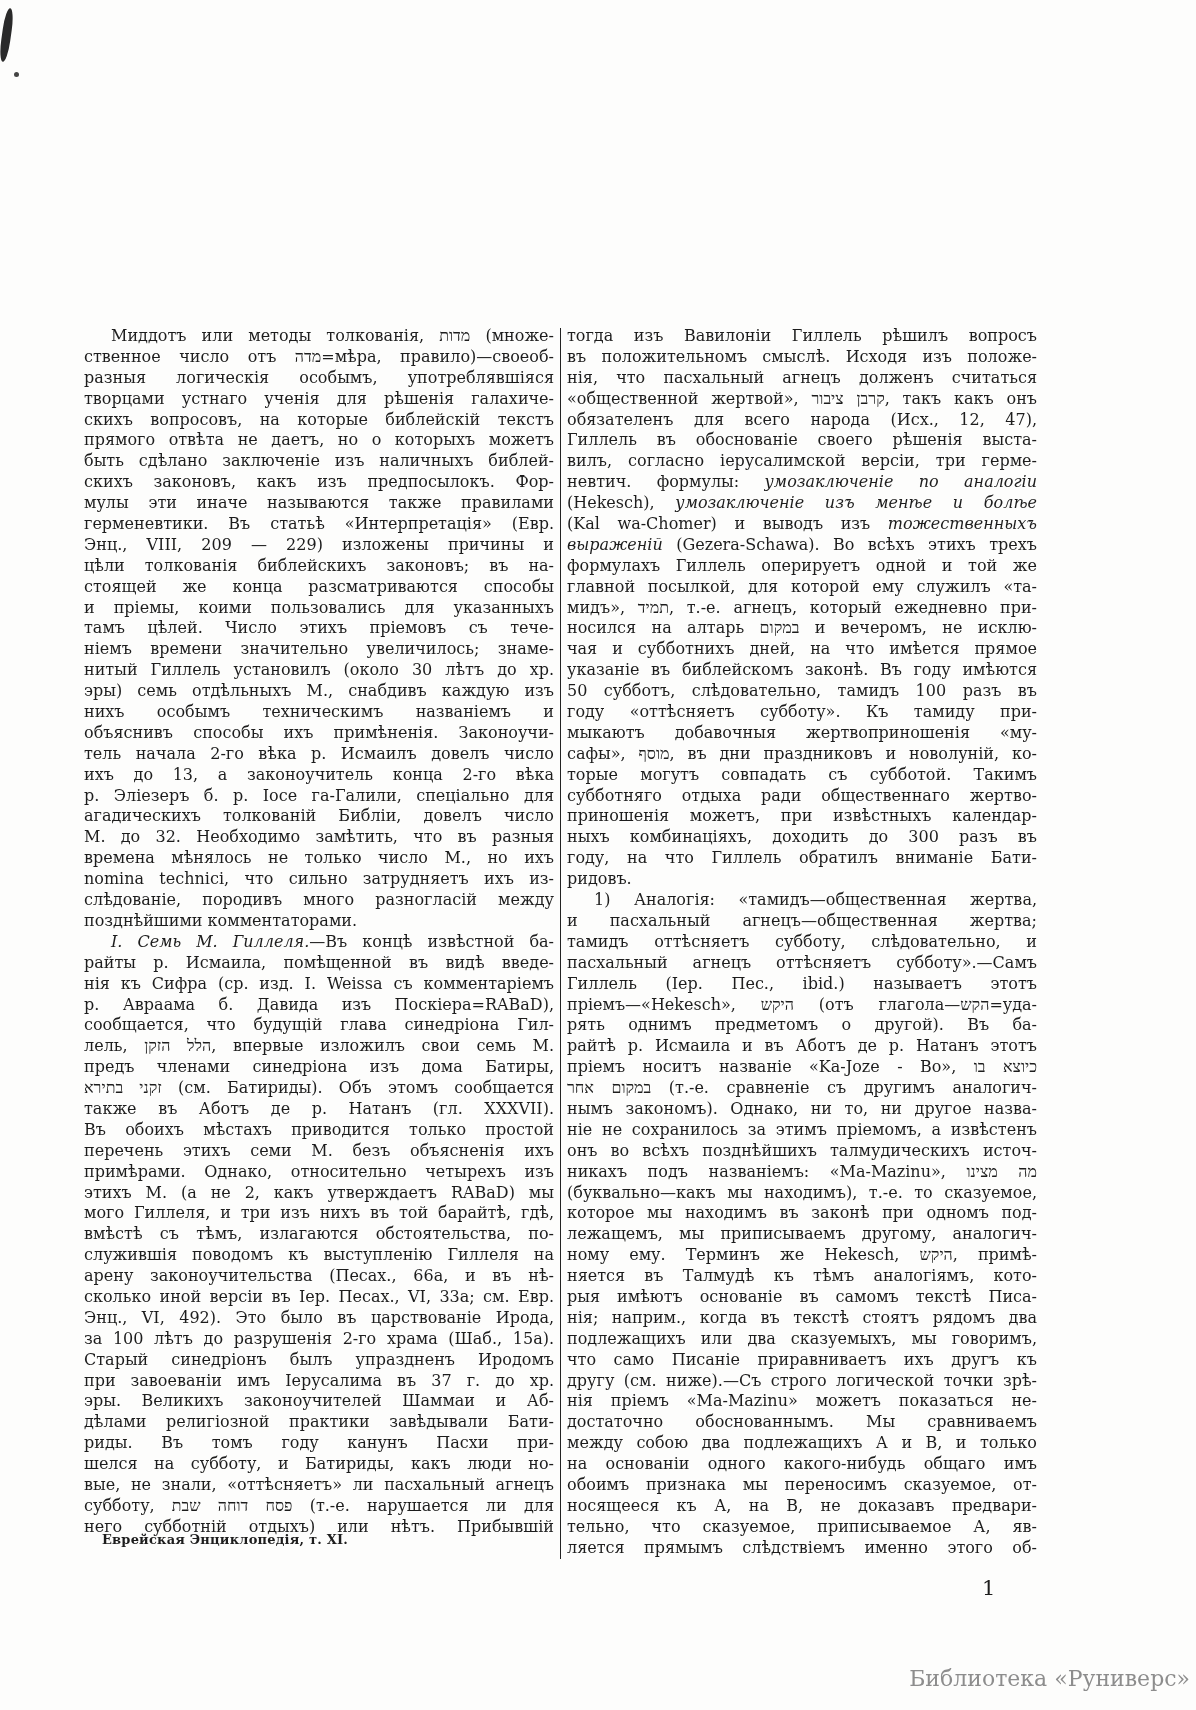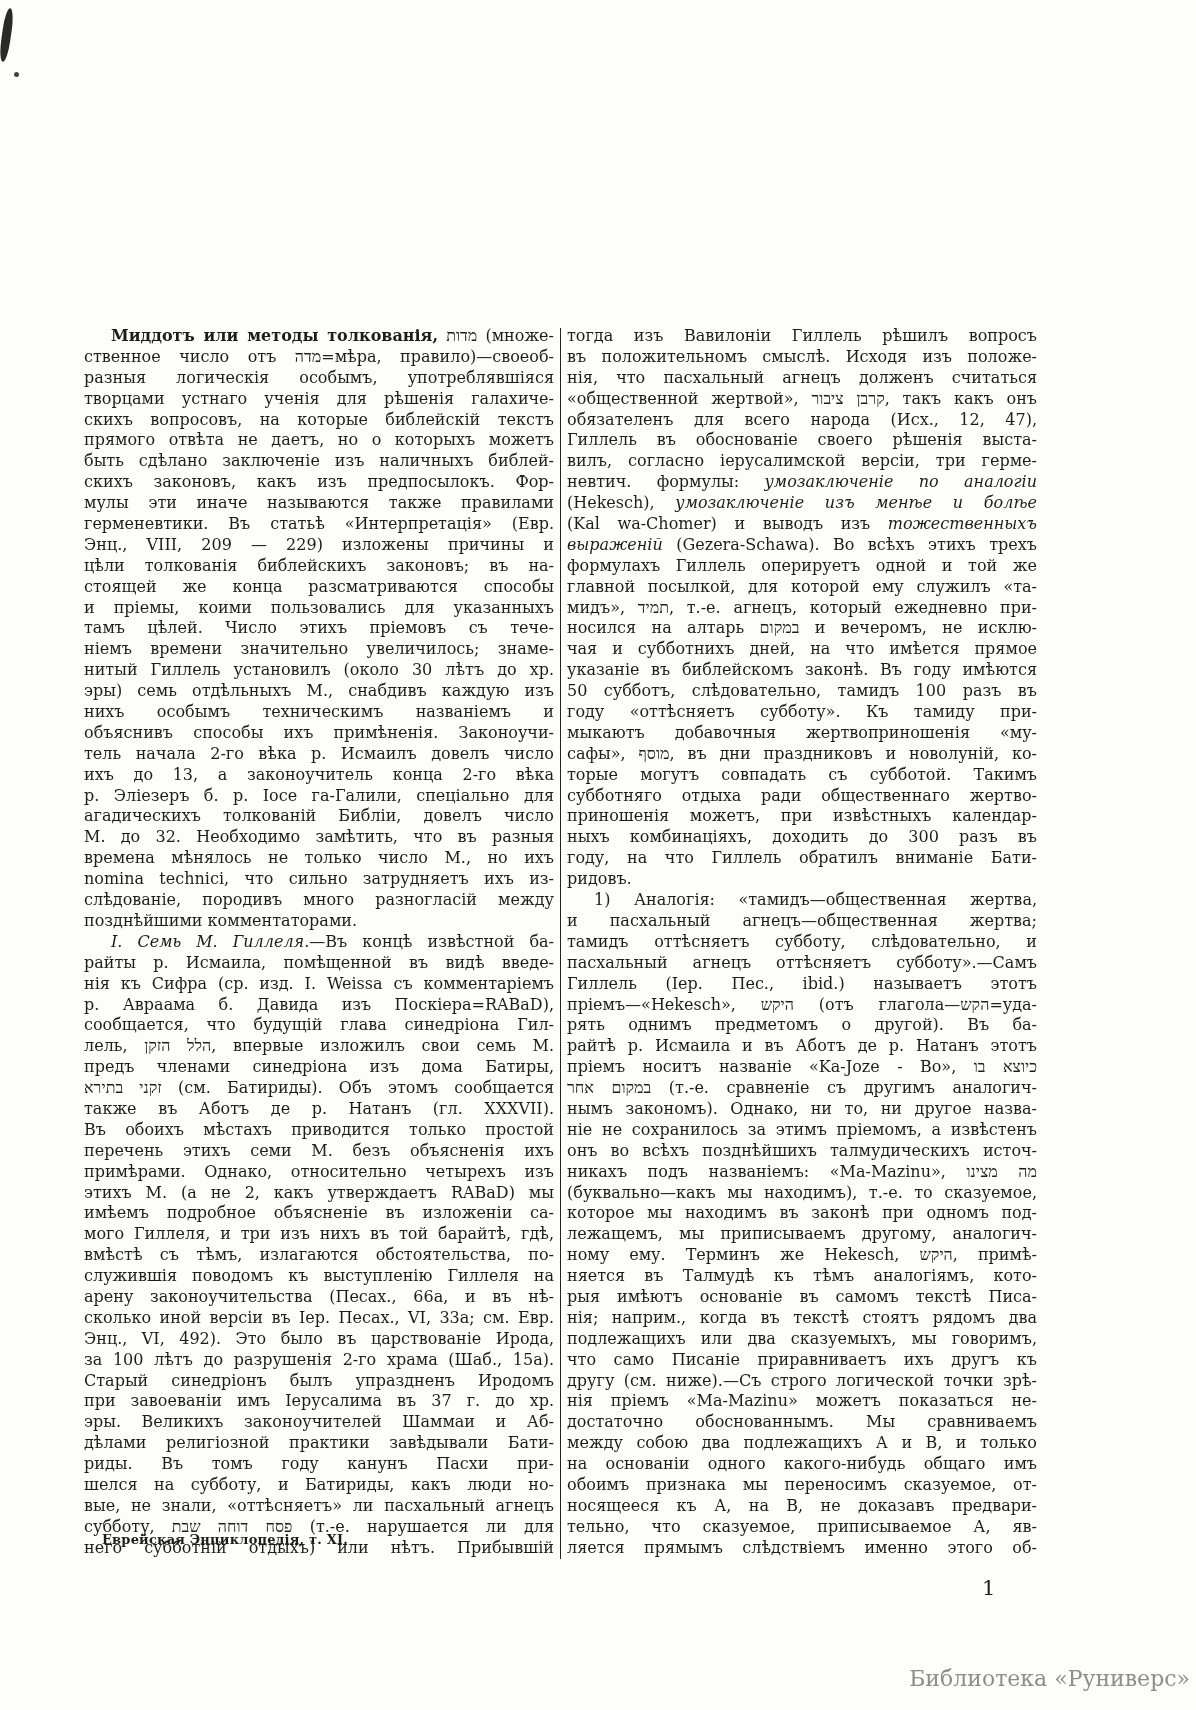--- a/index.html
+++ b/index.html
@@ -5,21 +5,21 @@
   html,body{margin:0;padding:0;}
   body{width:1196px;height:1710px;background:#ffffff;}
   .page{position:relative;width:1196px;height:1710px;background:#fdfdfc;color:#1d1d1d;
         font-family:"DejaVu Serif","Liberation Serif",serif;overflow:hidden;}
   .textblock{position:absolute;left:84px;top:326px;display:flex;align-items:stretch;}
   .col{width:470px;font-size:16px;line-height:20.9px;}
   .divider{width:1px;background:#222;margin:2px 6px 0 6px;}
   .tline{height:20.9px;overflow:hidden;text-align:justify;text-align-last:justify;}
   .tline.plast{text-align-last:left;}
   .tline.indent{text-indent:27px;}
-  .b{font-weight:bold;}
+  .b{font-weight:normal;}
   .i{font-style:italic;}
   .footer-vol{position:absolute;left:102px;top:1532px;font-size:13px;font-weight:bold;letter-spacing:.2px;}
   .page-num{position:absolute;left:982px;top:1576px;font-size:21px;}
   .watermark{position:absolute;right:6px;top:1666px;font-size:22px;color:#8d8d8d;}
   .scan-mark-1{position:absolute;left:2px;top:8px;width:9px;height:54px;background:#2a2a2a;
                border-radius:50%/40%;transform:rotate(8deg);}
   .scan-mark-2{position:absolute;left:14px;top:72px;width:5px;height:5px;background:#444;border-radius:50%;}
 </style>
 </head>
 <body>
@@ -65,21 +65,20 @@
         <div class="tline"><span>р. Авраама б. Давида изъ Поскіера=RABaD),</span></div>
         <div class="tline"><span>сообщается, что будущій глава синедріона Гил-</span></div>
         <div class="tline"><span>лель, הלל הזקן, впервые изложилъ свои семь М.</span></div>
         <div class="tline"><span>предъ членами синедріона изъ дома Батиры,</span></div>
         <div class="tline"><span>זקני בתירא (см. Батириды). Объ этомъ сообщается</span></div>
         <div class="tline"><span>также въ Аботъ де р. Натанъ (гл. XXXVII).</span></div>
         <div class="tline"><span>Въ обоихъ мѣстахъ приводится только простой</span></div>
         <div class="tline"><span>перечень этихъ семи М. безъ объясненія ихъ</span></div>
         <div class="tline"><span>примѣрами. Однако, относительно четырехъ изъ</span></div>
         <div class="tline"><span>этихъ М. (а не 2, какъ утверждаетъ RABaD) мы</span></div>
-        <div class="tline"><span>имѣемъ подробное объясненіе въ изложеніи са-</span></div>
         <div class="tline"><span>мого Гиллеля, и три изъ нихъ въ той барайтѣ, гдѣ,</span></div>
         <div class="tline"><span>вмѣстѣ съ тѣмъ, излагаются обстоятельства, по-</span></div>
         <div class="tline"><span>служившія поводомъ къ выступленію Гиллеля на</span></div>
         <div class="tline"><span>арену законоучительства (Песах., 66а, и въ нѣ-</span></div>
         <div class="tline"><span>сколько иной версіи въ Іер. Песах., VI, 33а; см. Евр.</span></div>
         <div class="tline"><span>Энц., VI, 492). Это было въ царствованіе Ирода,</span></div>
         <div class="tline"><span>за 100 лѣтъ до разрушенія 2-го храма (Шаб., 15а).</span></div>
         <div class="tline"><span>Старый синедріонъ былъ упраздненъ Иродомъ</span></div>
         <div class="tline"><span>при завоеваніи имъ Іерусалима въ 37 г. до хр.</span></div>
         <div class="tline"><span>эры. Великихъ законоучителей Шаммаи и Аб-</span></div>

